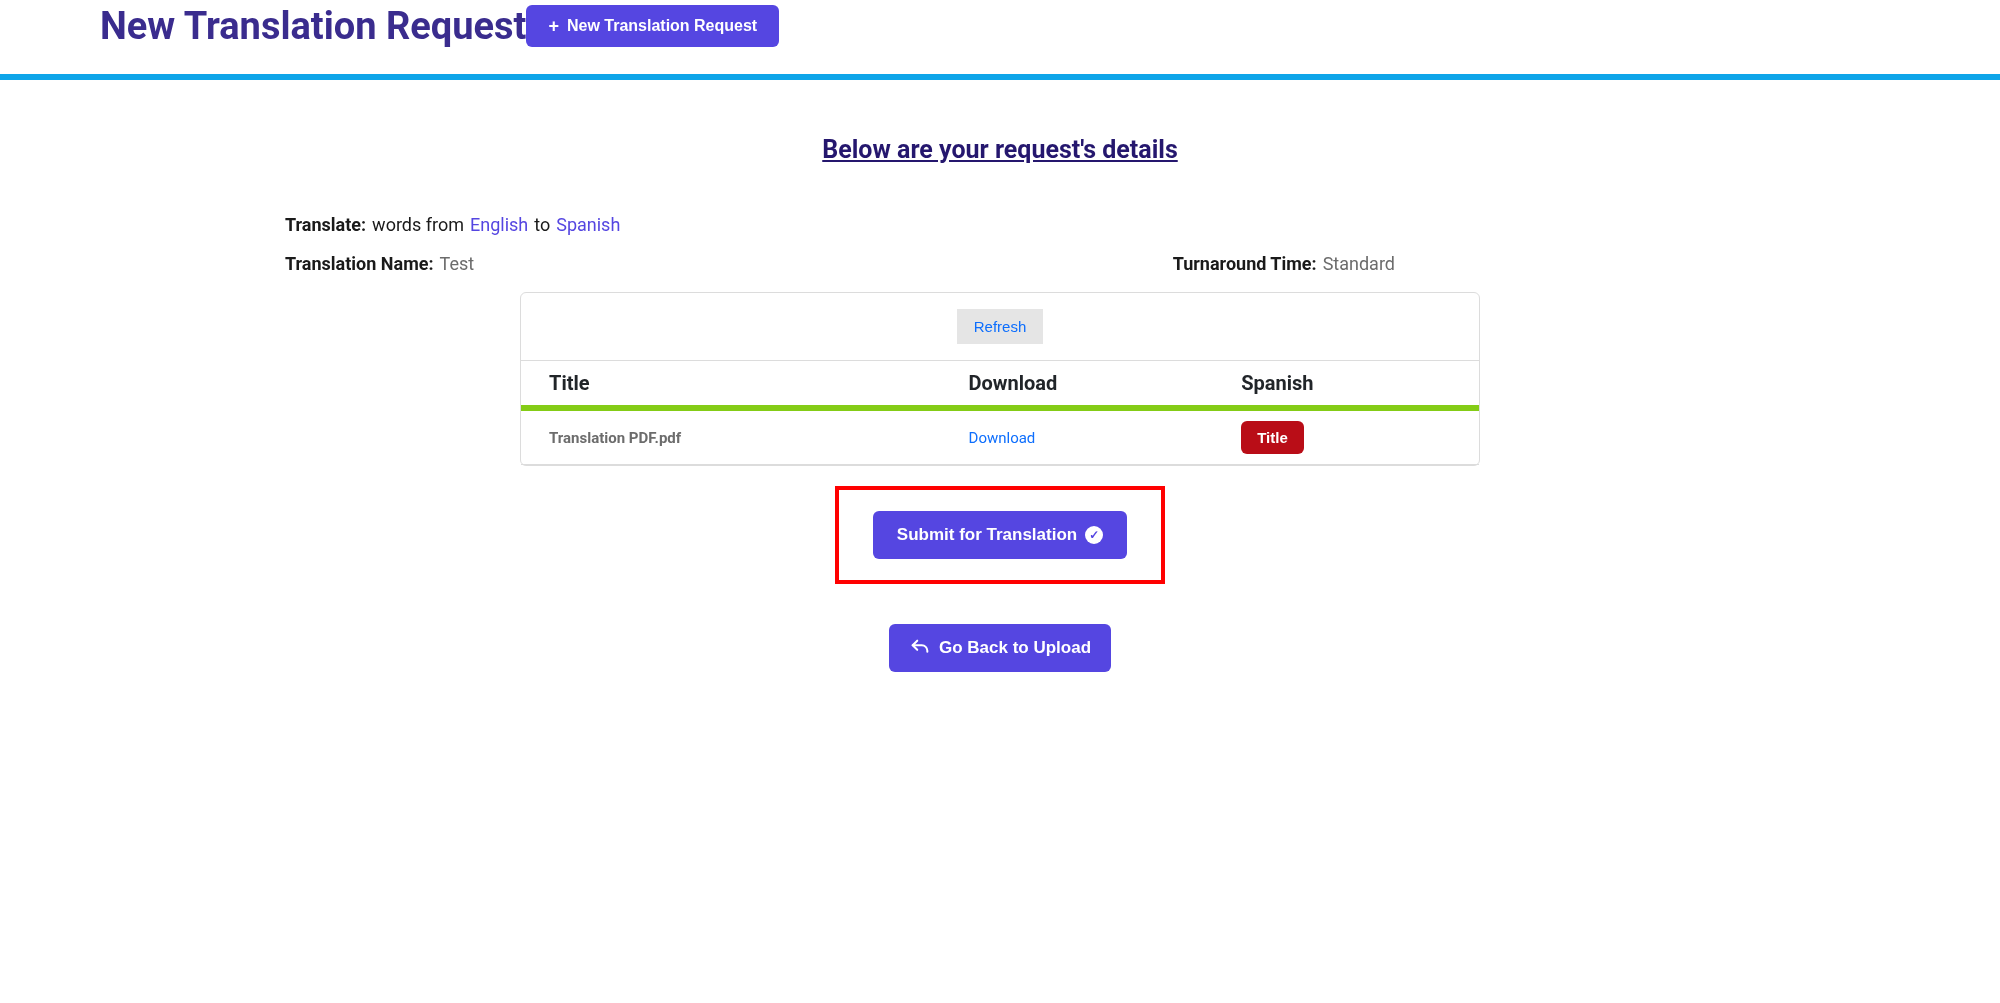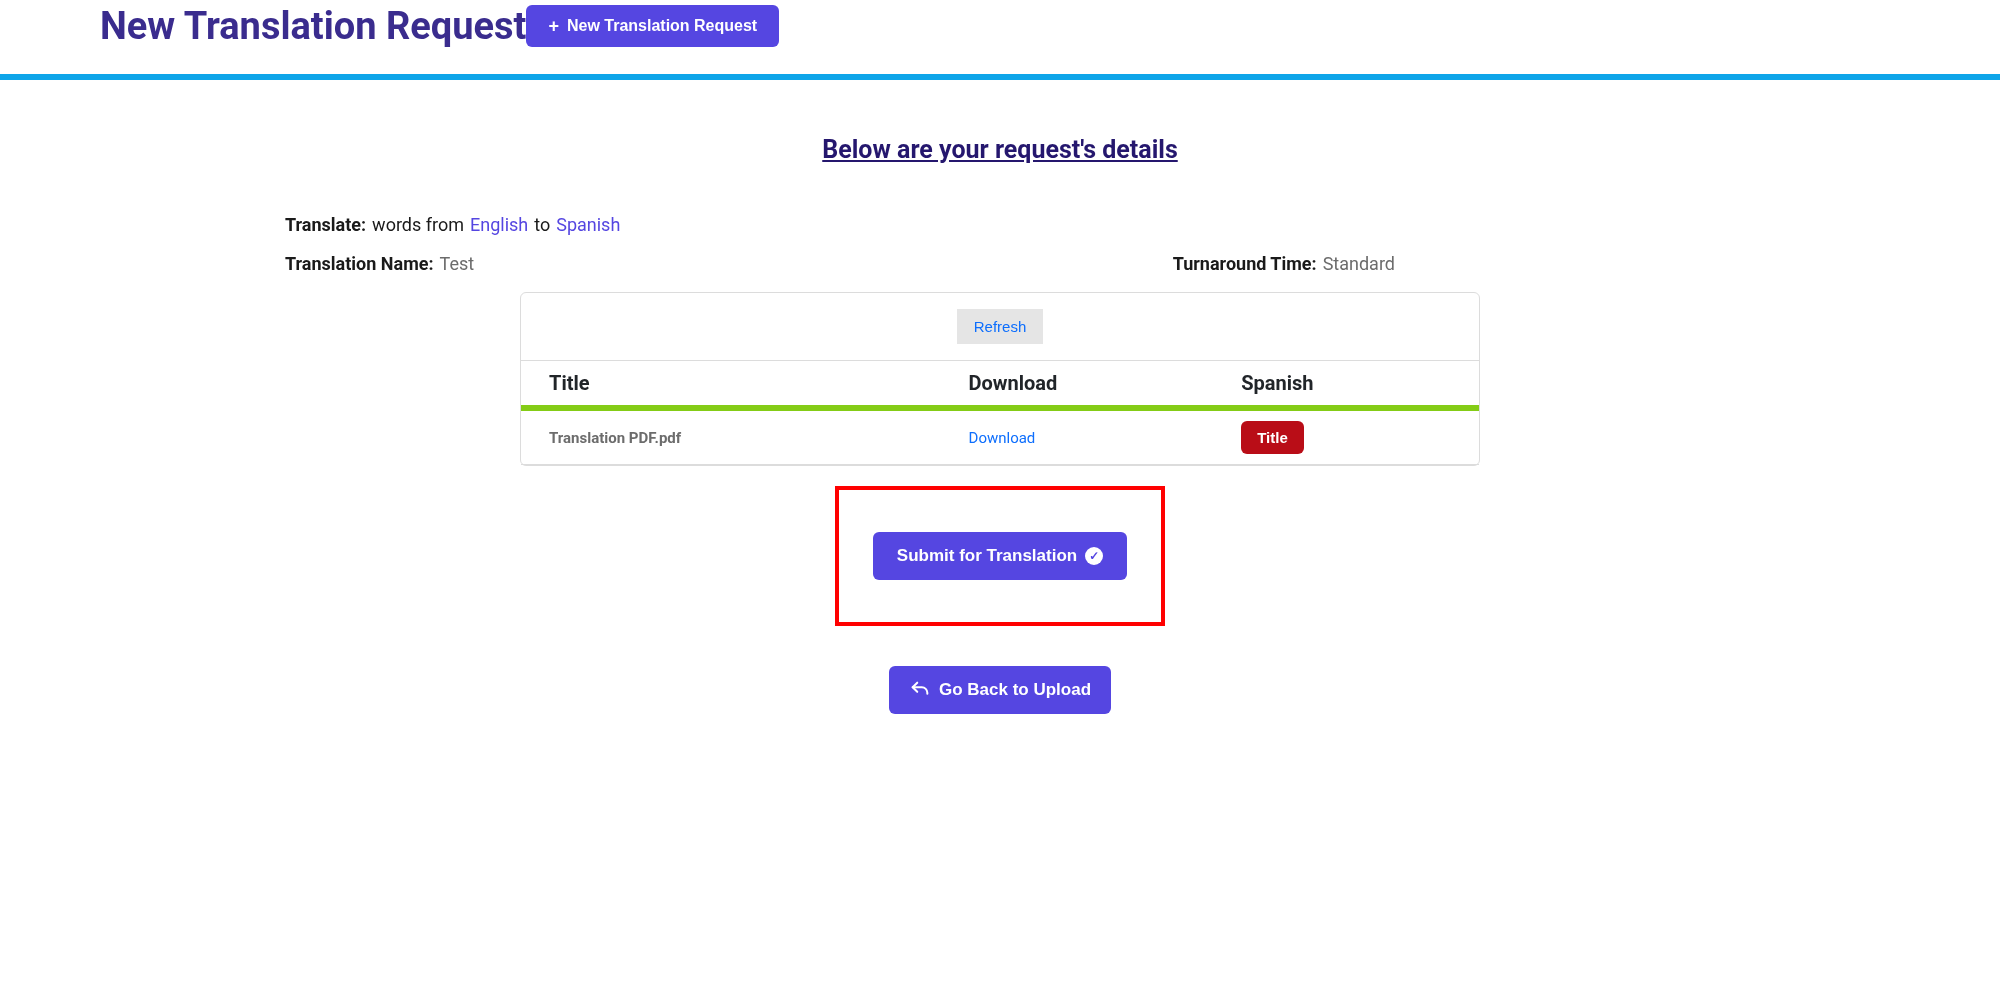--- a/index.html
+++ b/index.html
@@ -53,21 +53,21 @@
       font-weight: 700; font-size: 20px; padding: 10px 28px; border-bottom: 6px solid #84cc16;
     }
     .files-row {
       display: grid; grid-template-columns: 2fr 1.3fr 1fr;
       align-items: center; font-size: 15px; padding: 10px 28px; border-bottom: 1px solid #dcdcdc;
     }
     .file-title { color: #6c6c6c; font-weight: bold; }
     .dl-link { color: #0d6efd; cursor: pointer; }
 
     .highlight-box {
-      width: 330px; margin: 20px auto 0; padding: 42px 0;
+      width: 330px; margin: 20px auto 0; padding: 21px 0;
       border: 4px solid #ff0000; display: flex; justify-content: center;
     }
     .btn-submit { padding: 14px 24px; font-size: 17px; }
     .check-icon {
       display: inline-flex; justify-content: center; align-items: center;
       width: 18px; height: 18px; border-radius: 50%; background: #fff; color: #5546e1;
       font-size: 12px; font-weight: 700;
     }
 
     .back-wrap { text-align: center; margin-top: 40px; }

